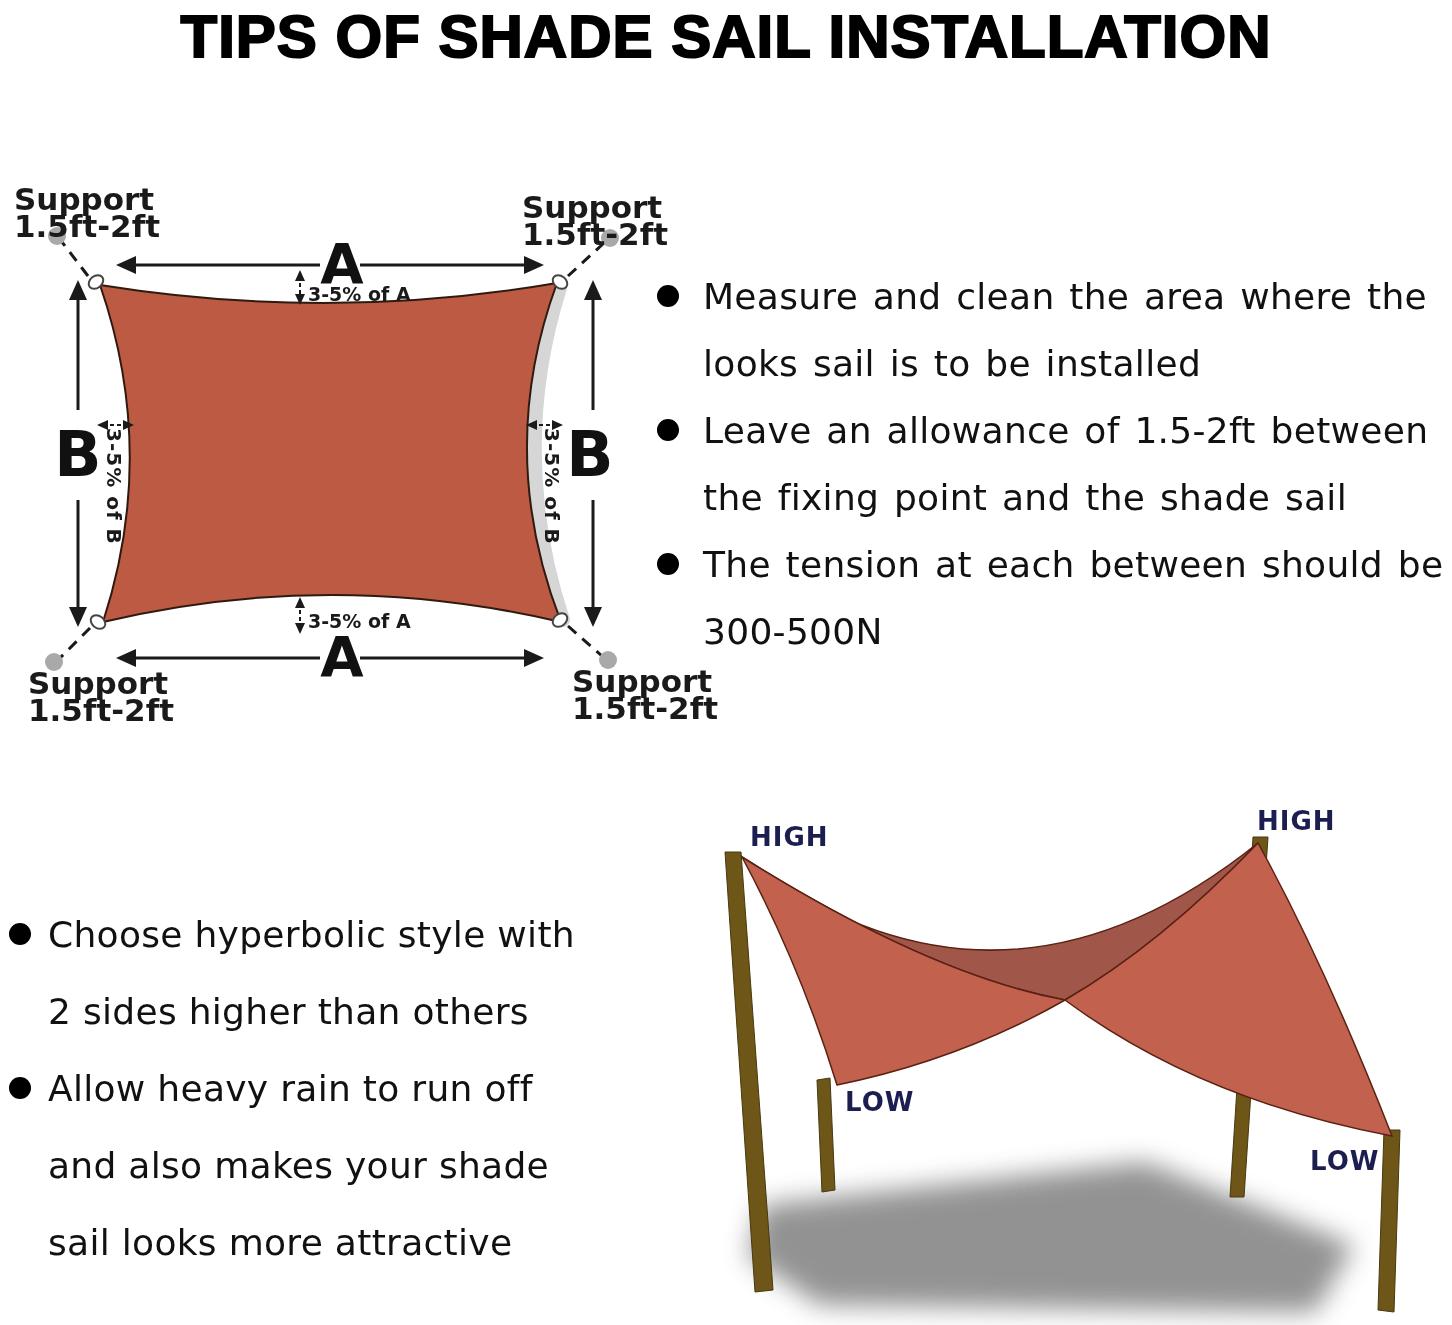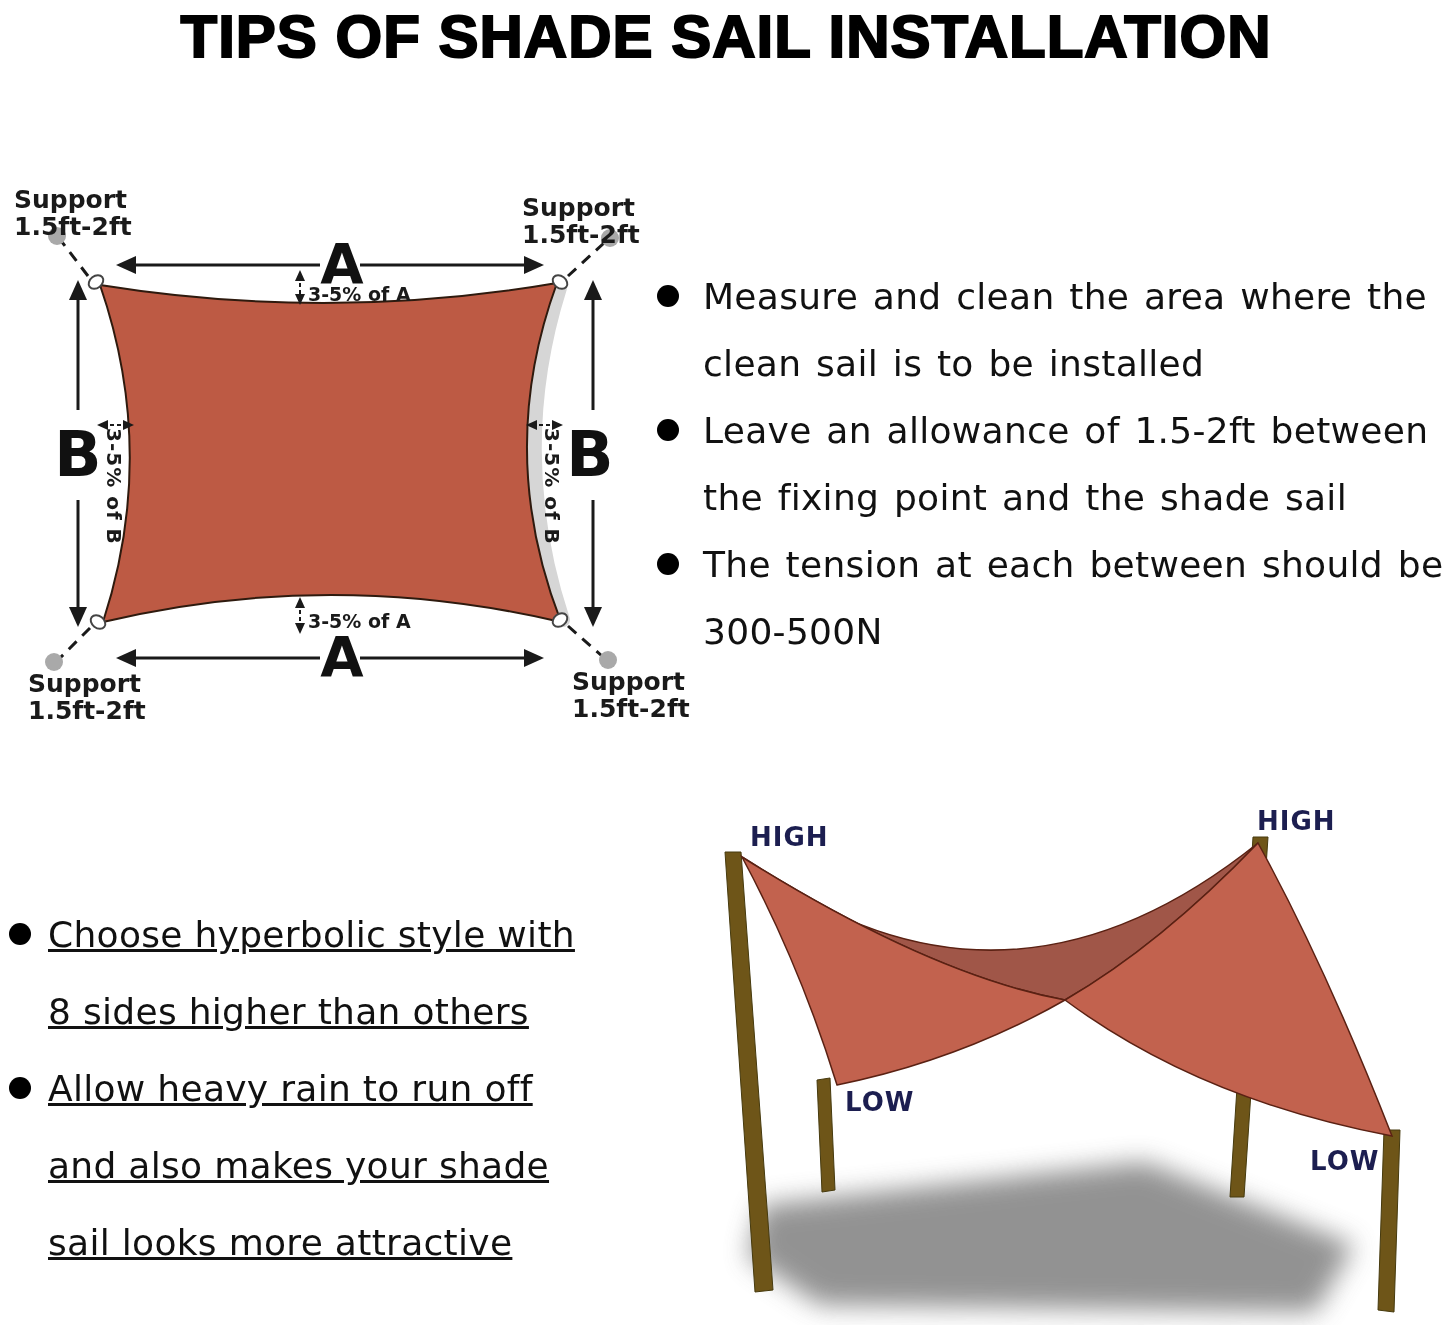--- a/index.html
+++ b/index.html
@@ -4,36 +4,36 @@
 <style>
   html,body{margin:0;padding:0;background:#fff;}
   #page{position:relative;width:1452px;height:1325px;background:#ffffff;overflow:hidden;
         font-family:"DejaVu Sans","Liberation Sans",sans-serif;color:#111;}
   .abs{position:absolute;}
   
   #title{left:0;top:2px;width:1452px;text-align:center;font-size:60px;font-weight:bold;
          letter-spacing:1px;color:#000;-webkit-text-stroke:2px #000;
          font-family:"Liberation Sans","DejaVu Sans",sans-serif;white-space:nowrap;}
   
-  .support{font-size:25px;font-weight:bold;line-height:27px;color:#1a1a1a;}
+  .support{font-size:31px;font-weight:bold;line-height:27px;color:#1a1a1a;}
   .dimA{width:60px;text-align:center;font-size:56px;font-weight:bold;color:#111;}
   .dimB{width:68px;text-align:center;font-size:62px;font-weight:bold;color:#111;}
   .sag{font-size:19px;font-weight:bold;color:#1a1a1a;white-space:nowrap;}
   .sagV{writing-mode:vertical-rl;font-size:20px;font-weight:bold;color:#1a1a1a;letter-spacing:1px;}
   
   .tips{display:flex;flex-direction:column;}
   .tip-row{display:flex;align-items:flex-start;}
   .dot{width:22px;height:22px;border-radius:50%;background:#000;flex:0 0 22px;}
   .dot.empty{visibility:hidden;}
   .tips-right .tip-row{height:67px;}
   .tips-right .dot{margin:22px 24px 0 2px;}
   .tips-right .tip-text{font-size:36px;line-height:67px;letter-spacing:0.3px;word-spacing:3px;white-space:nowrap;}
   .tips-left .tip-row{height:77px;}
   .tips-left .dot{margin:27px 17px 0 0;}
-  .tips-left .tip-text{font-size:36px;line-height:77px;letter-spacing:0.3px;white-space:nowrap;text-decoration:underline;}
+  .tips-left .tip-text{font-size:36px;line-height:77px;letter-spacing:0.3px;white-space:nowrap;}
   
   .hl-label{font-size:26px;font-weight:600;color:#1c1e50;letter-spacing:1px;white-space:nowrap;}
 </style>
 </head>
 <body>
 
 <div id="page">
 
   <div id="title" class="abs">TIPS OF SHADE SAIL INSTALLATION</div>
 
@@ -144,21 +144,21 @@
   <div class="abs sagV" style="left:102px;top:428px;">3-5% of B</div>
   <div class="abs sagV" style="left:540px;top:428px;">3-5% of B</div>
 
   <div class="abs tips tips-right" style="left:655px;top:263px;">
     <div class="tip-row">
       <span class="dot"></span>
       <span class="tip-text">Measure and clean the area where the</span>
     </div>
     <div class="tip-row">
       <span class="dot empty"></span>
-      <span class="tip-text">clean sail is to be installed</span>
+      <span class="tip-text">looks sail is to be installed</span>
     </div>
     <div class="tip-row">
       <span class="dot"></span>
       <span class="tip-text">Leave an allowance of 1.5-2ft between</span>
     </div>
     <div class="tip-row">
       <span class="dot empty"></span>
       <span class="tip-text">the fixing point and the shade sail</span>
     </div>
     <div class="tip-row">
@@ -171,21 +171,21 @@
     </div>
   </div>
 
   <div class="abs tips tips-left" style="left:9px;top:896px;">
     <div class="tip-row">
       <span class="dot"></span>
       <span class="tip-text">Choose hyperbolic style with</span>
     </div>
     <div class="tip-row">
       <span class="dot empty"></span>
-      <span class="tip-text">8 sides higher than others</span>
+      <span class="tip-text">2 sides higher than others</span>
     </div>
     <div class="tip-row">
       <span class="dot"></span>
       <span class="tip-text">Allow heavy rain to run off</span>
     </div>
     <div class="tip-row">
       <span class="dot empty"></span>
       <span class="tip-text">and also makes your shade</span>
     </div>
     <div class="tip-row">

